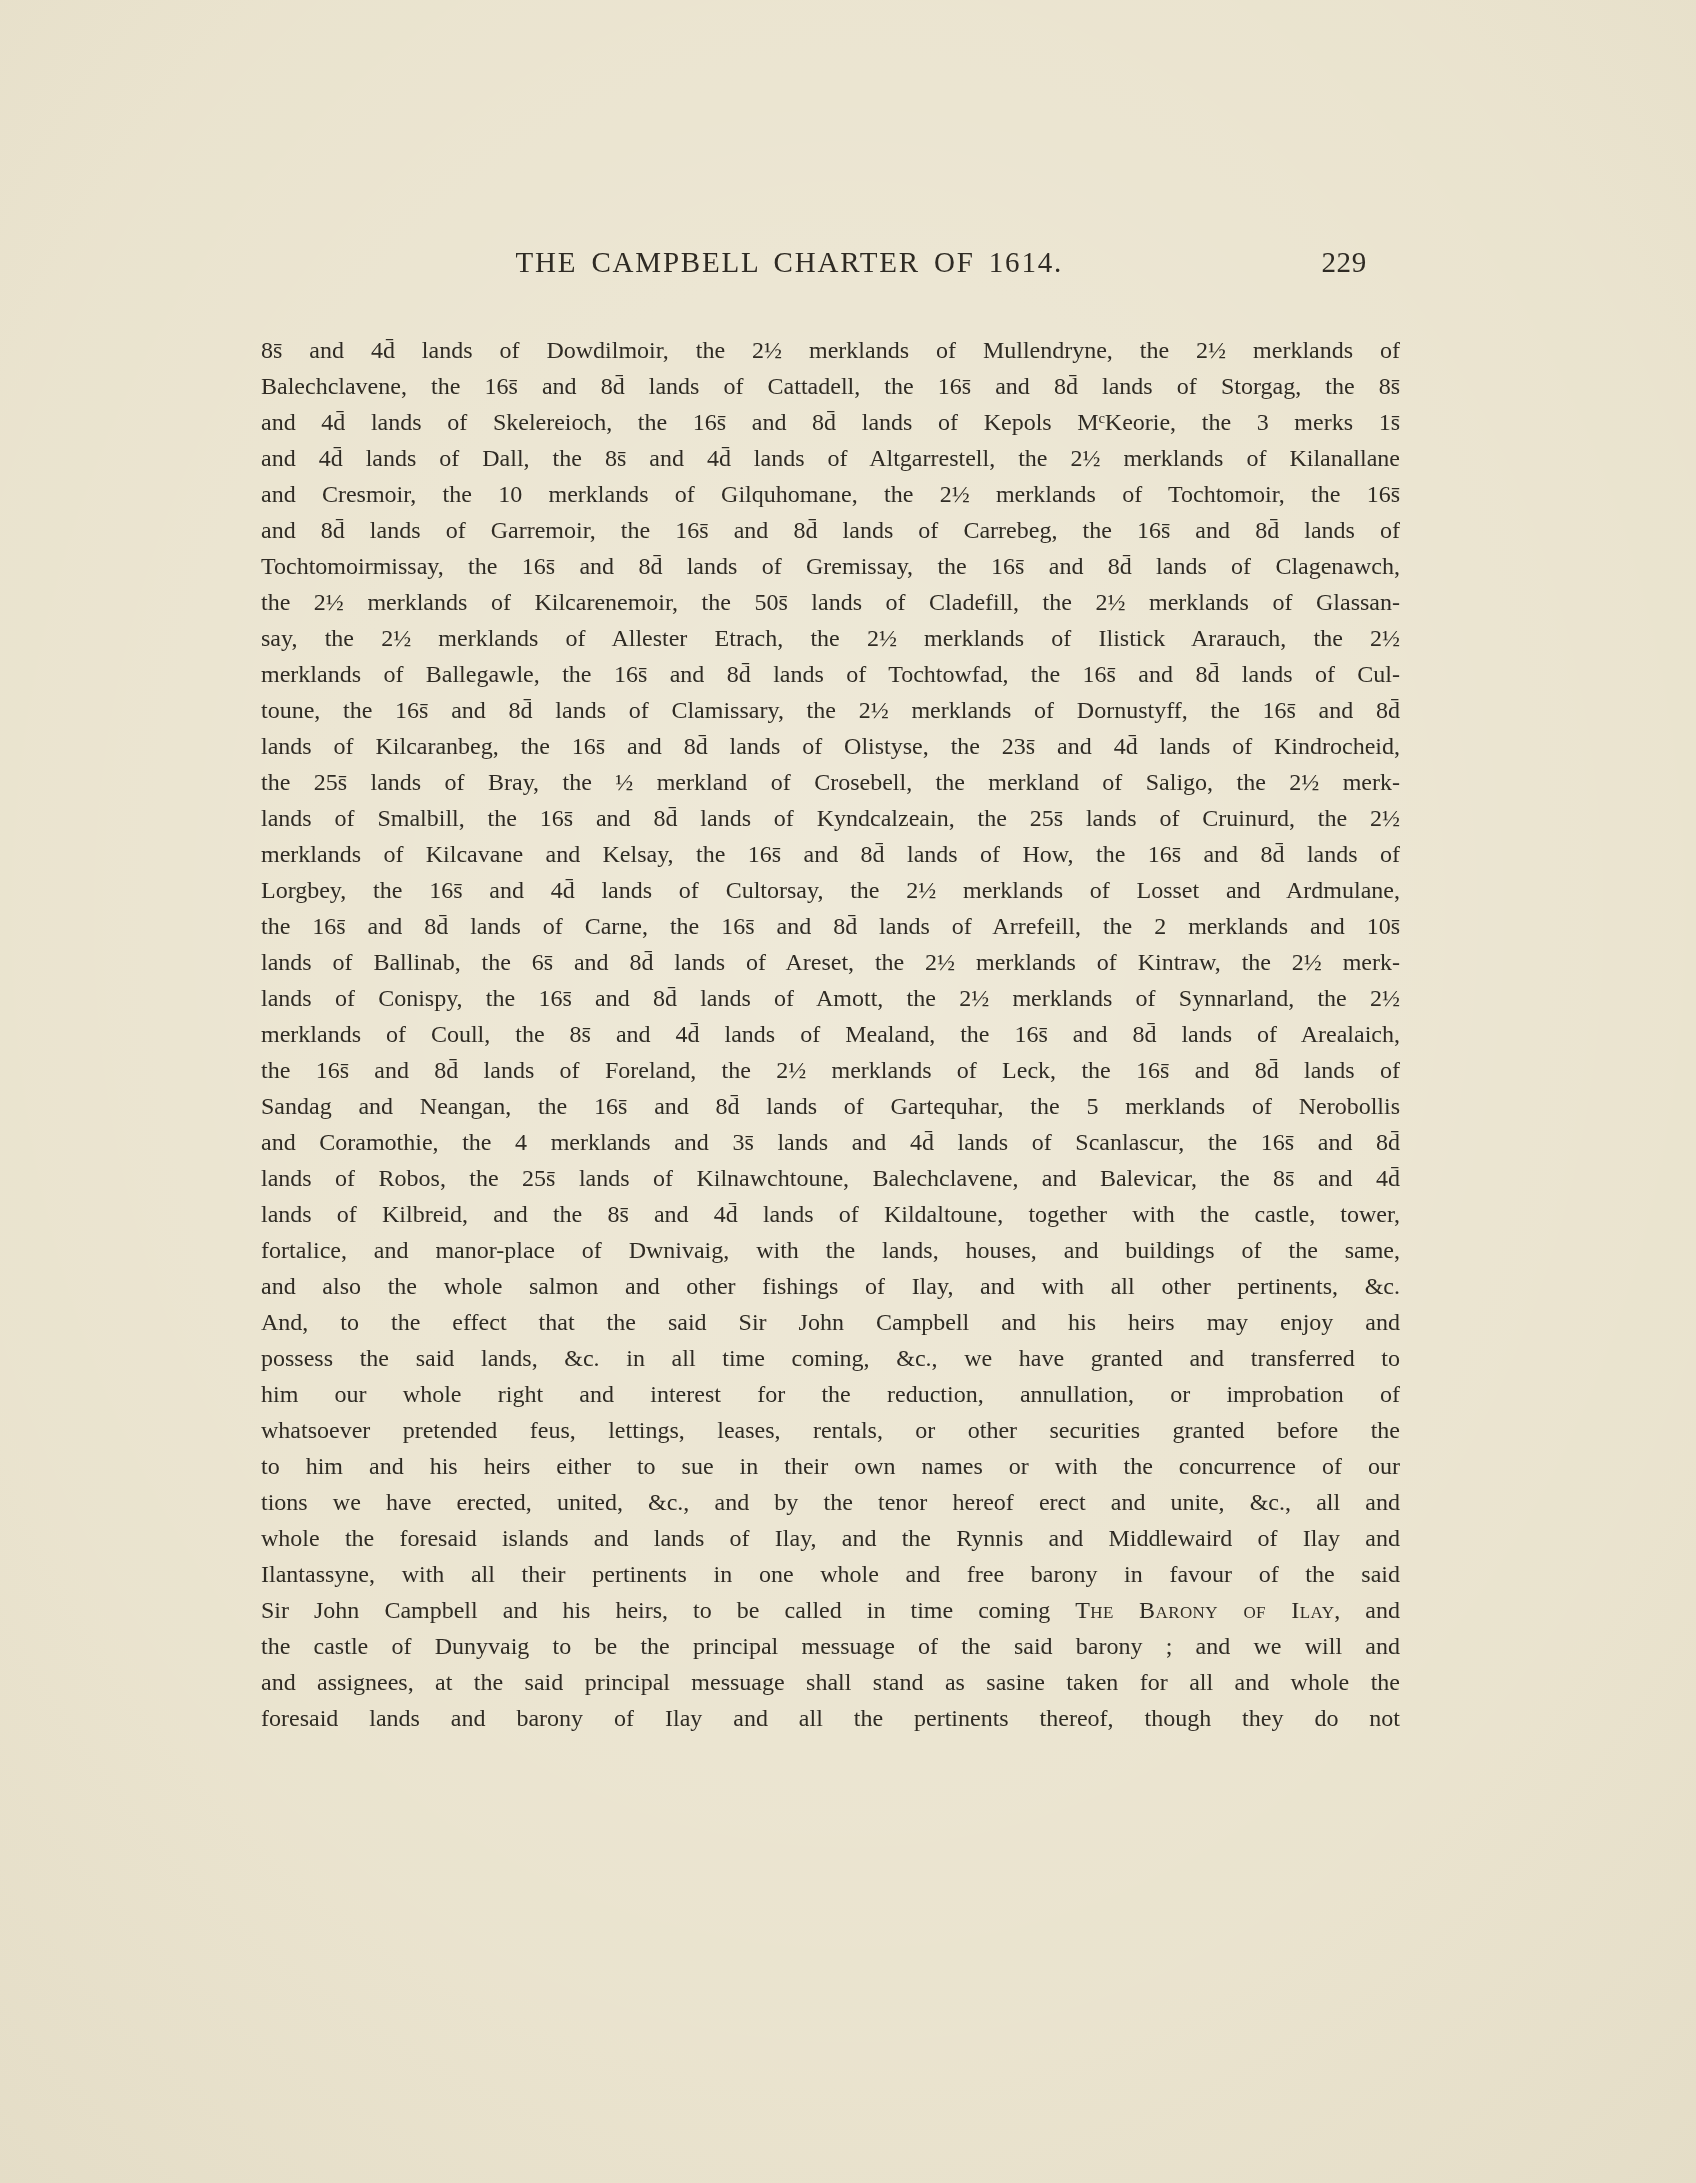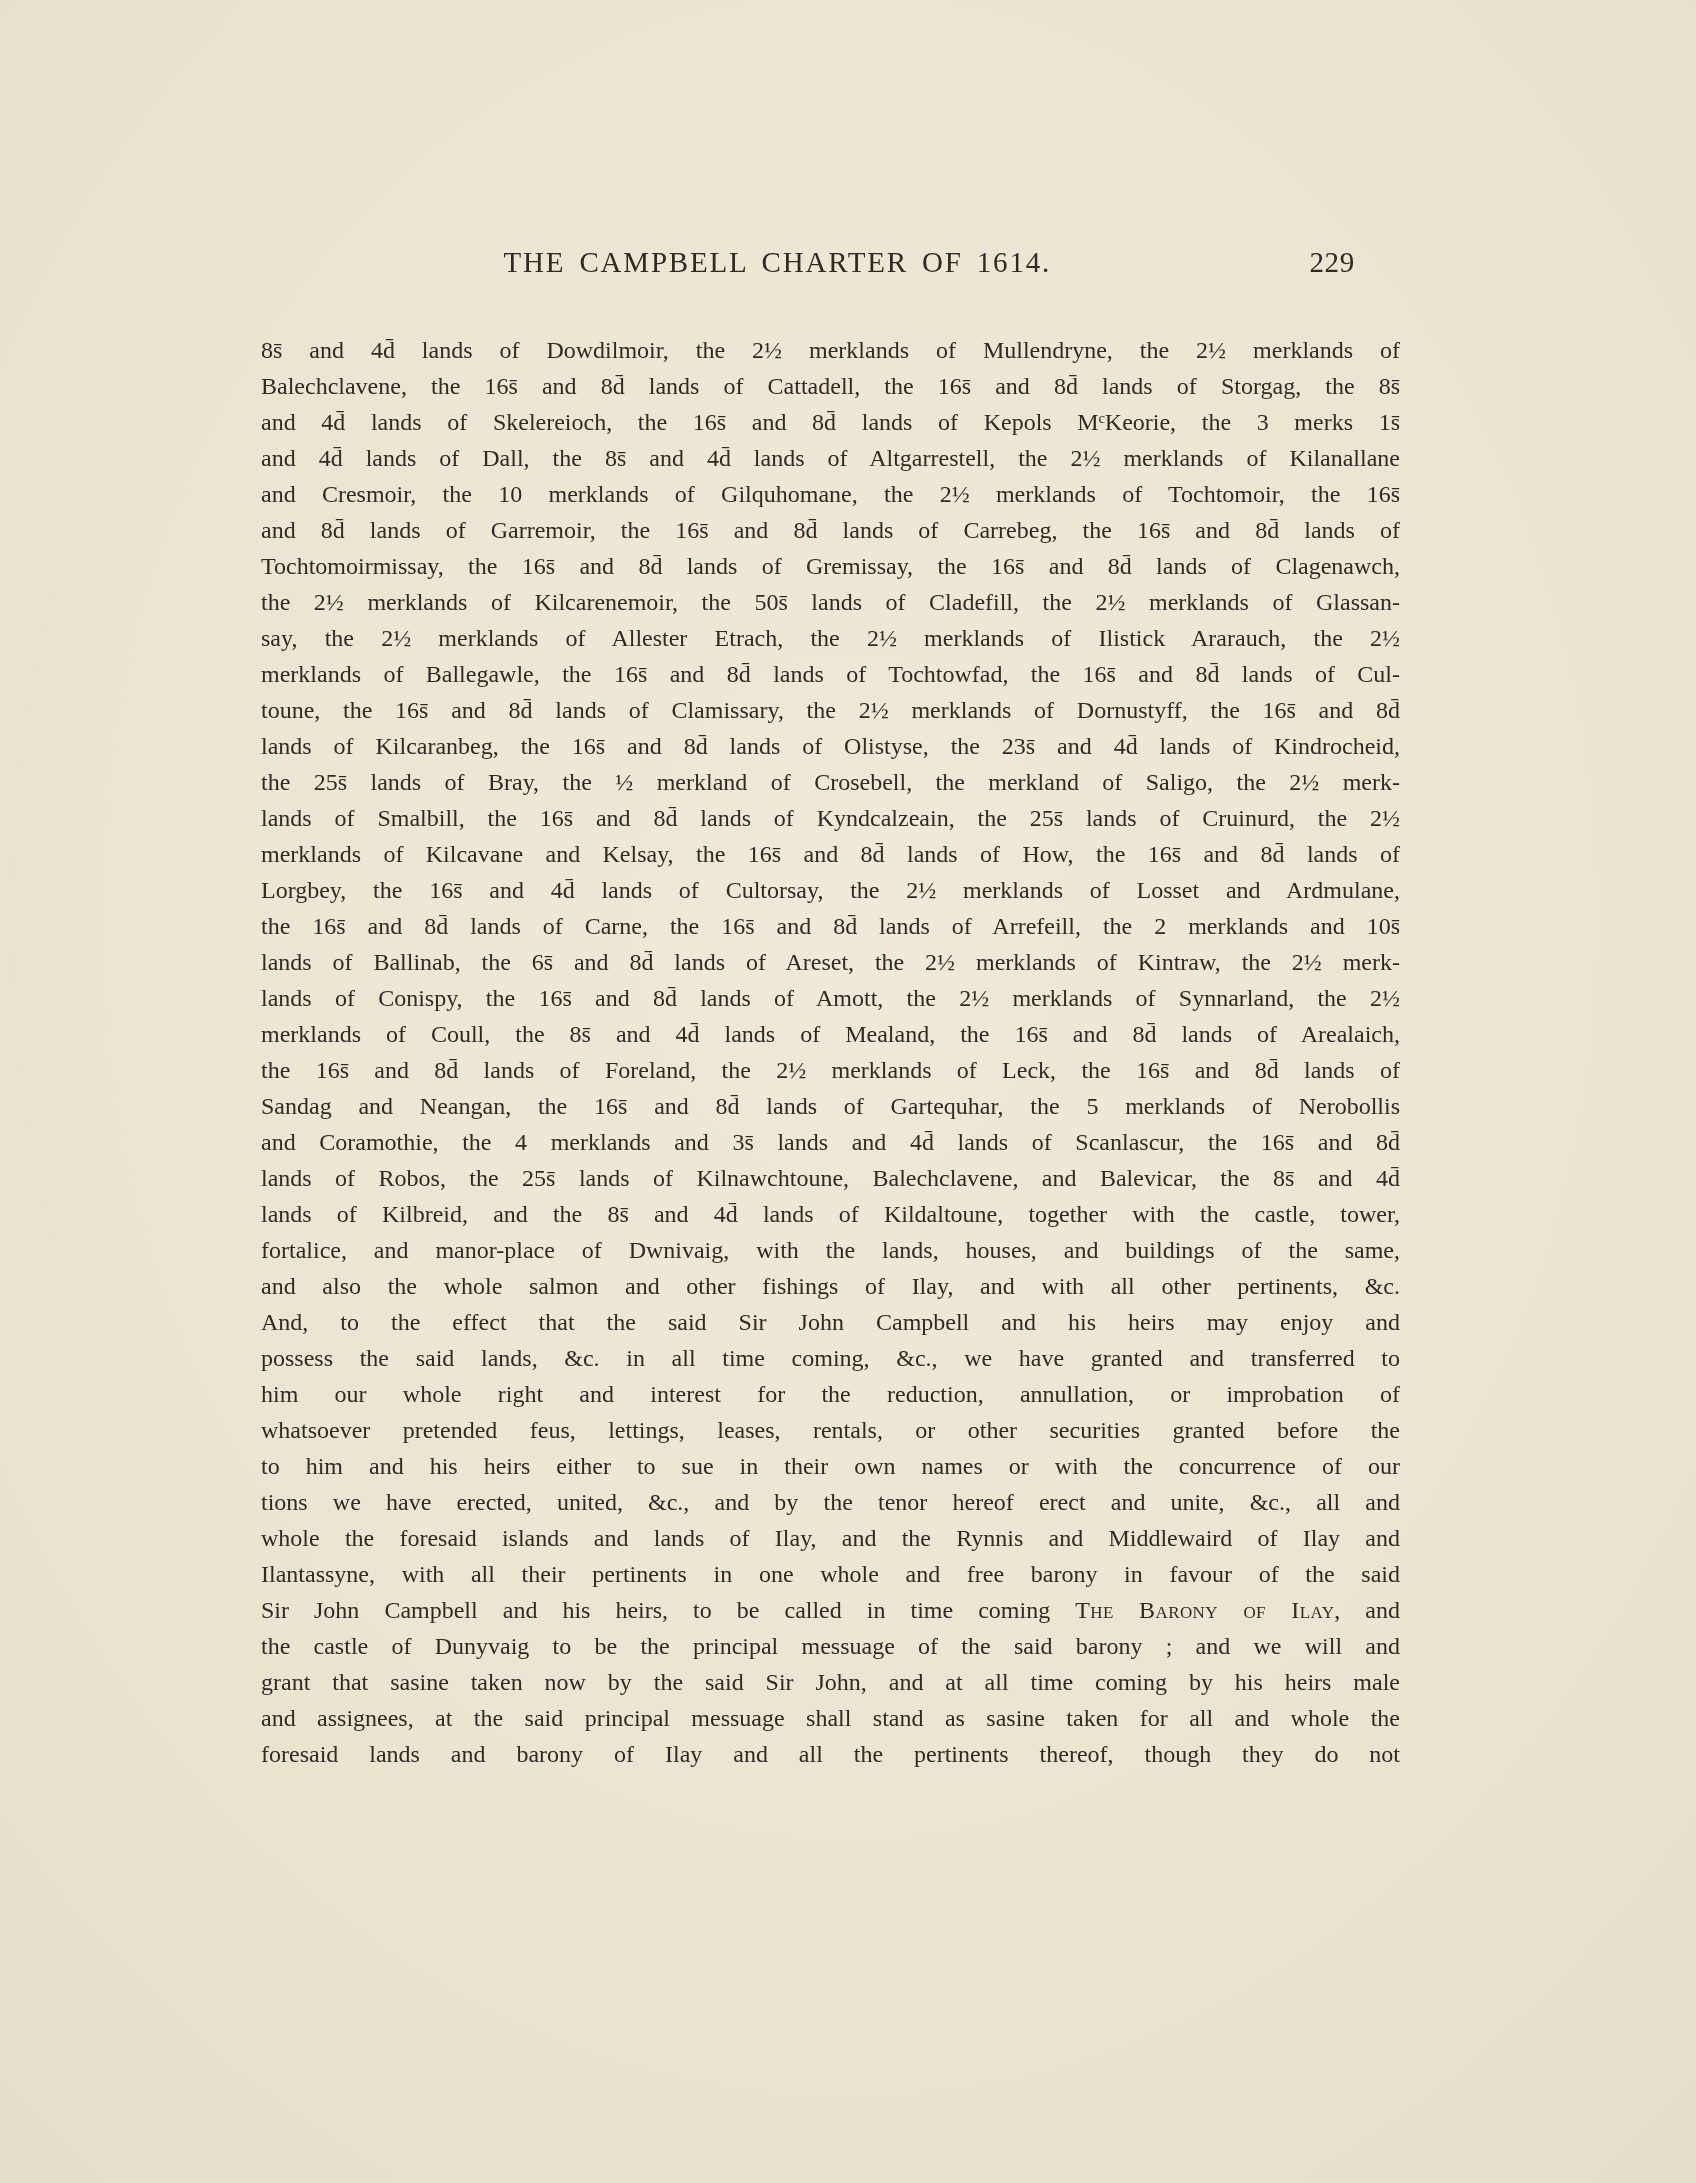--- a/index.html
+++ b/index.html
@@ -20,21 +20,21 @@
       radial-gradient(ellipse 120% 115% at 50% 42%,
         rgba(255,255,255,0.25) 0%,
         rgba(255,255,255,0.05) 45%,
         rgba(120,105,70,0.08) 80%,
         rgba(95,85,55,0.22) 100%),
       var(--paper, #e9e2cc);
   }
   .page-header {
     position: absolute;
     top: 246px;
-    left: 216px;
+    left: 228px;
     width: 1139px;
     height: 38px;
     color: var(--ink, #2f2b24);
   }
   .page-title {
     position: absolute;
     left: 50%;
     transform: translateX(-51.5%);
     top: 0;
     font-size: 29px;
@@ -110,18 +110,17 @@
       <div class="line">And, to the effect that the said Sir John Campbell and his heirs may enjoy and</div>
       <div class="line">possess the said lands, &amp;c. in all time coming, &amp;c., we have granted and transferred to</div>
       <div class="line">him our whole right and interest for the reduction, annullation, or improbation of</div>
       <div class="line">whatsoever pretended feus, lettings, leases, rentals, or other securities granted before the</div>
       <div class="line">to him and his heirs either to sue in their own names or with the concurrence of our</div>
       <div class="line">tions we have erected, united, &amp;c., and by the tenor hereof erect and unite, &amp;c., all and</div>
       <div class="line">whole the foresaid islands and lands of Ilay, and the Rynnis and Middlewaird of Ilay and</div>
       <div class="line">Ilantassyne, with all their pertinents in one whole and free barony in favour of the said</div>
       <div class="line">Sir John Campbell and his heirs, to be called in time coming <span class="smallcaps">The Barony of Ilay</span>, and</div>
       <div class="line">the castle of Dunyvaig to be the principal messuage of the said barony ; and we will and</div>
-      <div class="line">grant that sasine taken now by the said Sir John, and at all time coming by his heirs male</div>
       <div class="line">and assignees, at the said principal messuage shall stand as sasine taken for all and whole the</div>
       <div class="line">foresaid lands and barony of Ilay and all the pertinents thereof, though they do not</div>
     </div>
 </div>
 
 
 </body></html>

